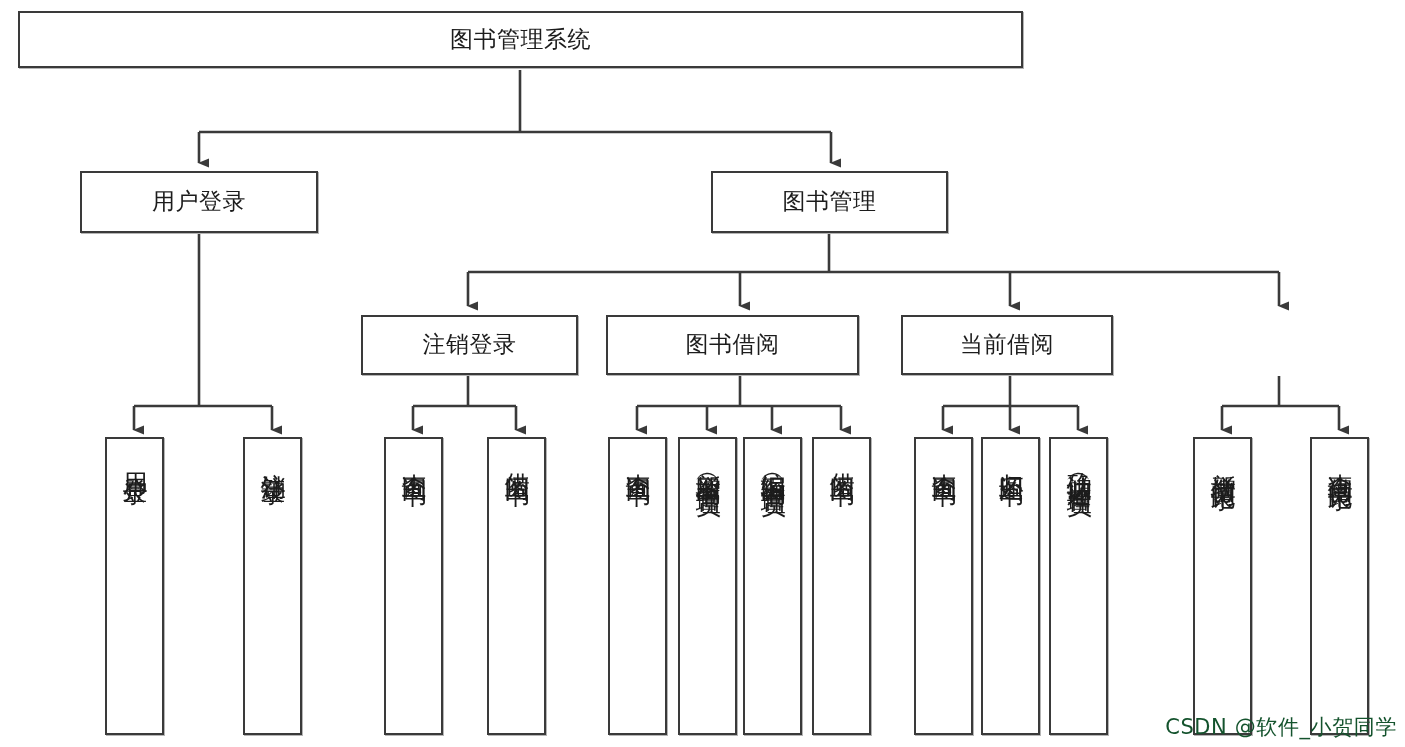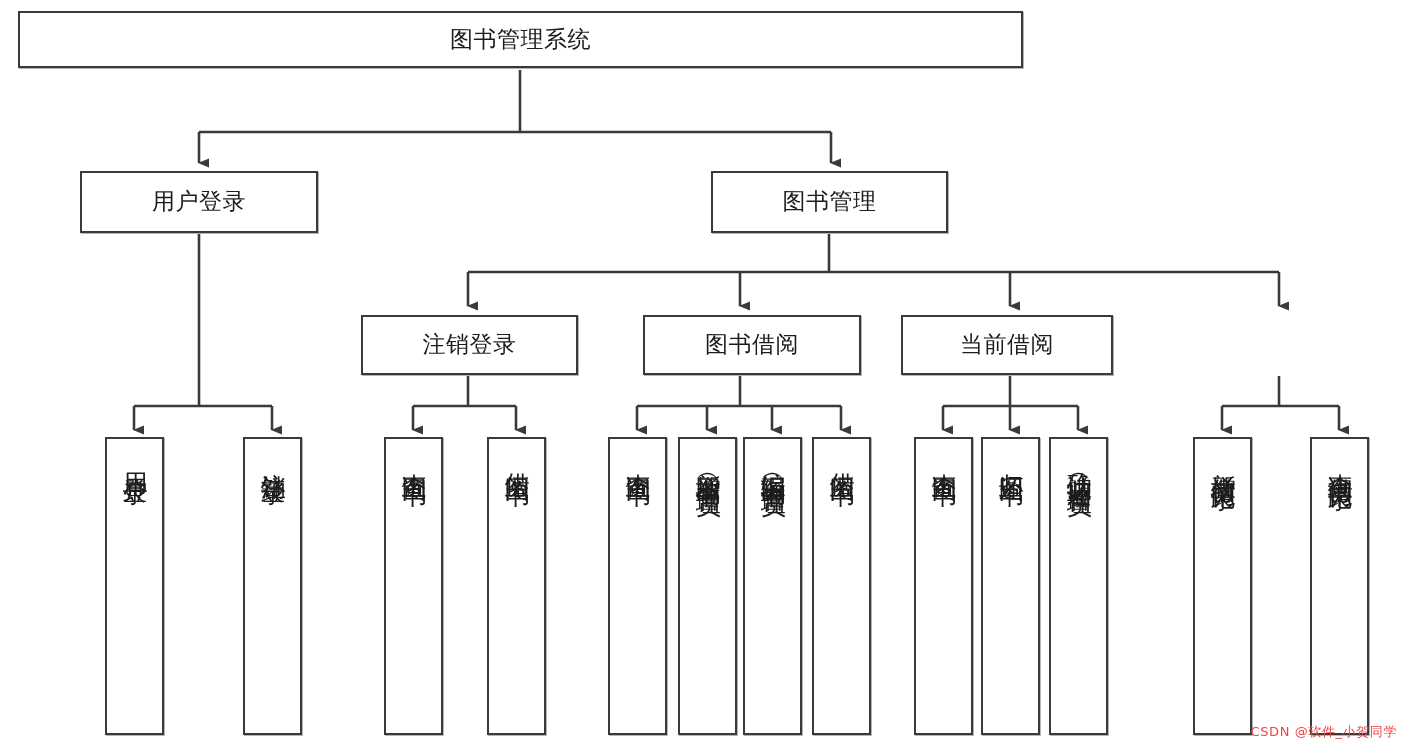--- a/index.html
+++ b/index.html
@@ -55,22 +55,22 @@
     writing-mode: vertical-rl;
     text-orientation: upright;
     font-size: 25px;
     line-height: 1.05;
     letter-spacing: 3px;
   }
   .watermark {
     position: absolute;
     right: 8px;
     bottom: 6px;
-    font-size: 13px;
-    color: #ef4444;
+    font-size: 21px;
+    color: #14532d;
     letter-spacing: 0.6px;
     white-space: nowrap;
   }
 </style>
 </head>
 <body>
 
 <div id="canvas">
 
   <svg id="wires" viewBox="0 0 1405 747" xmlns="http://www.w3.org/2000/svg">
@@ -132,21 +132,21 @@
   </div>
 
   <div class="node horiz" style="left:711px; top:171px; width:237px; height:62px;">
     <span class="lbl">图书管理</span>
   </div>
 
   <div class="node horiz" style="left:361px; top:315px; width:217px; height:60px;">
     <span class="lbl">注销登录</span>
   </div>
 
-  <div class="node horiz" style="left:643px; top:315px; width:218px; height:60px;">
+  <div class="node horiz" style="left:606px; top:315px; width:253px; height:60px;">
     <span class="lbl">图书借阅</span>
   </div>
 
   <div class="node horiz" style="left:901px; top:315px; width:212px; height:60px;">
     <span class="lbl">当前借阅</span>
   </div>
 
 
   <div class="node vert" style="left:105px; top:437px; width:59px; height:298px;">
     <span class="lbl">用户登录</span>

